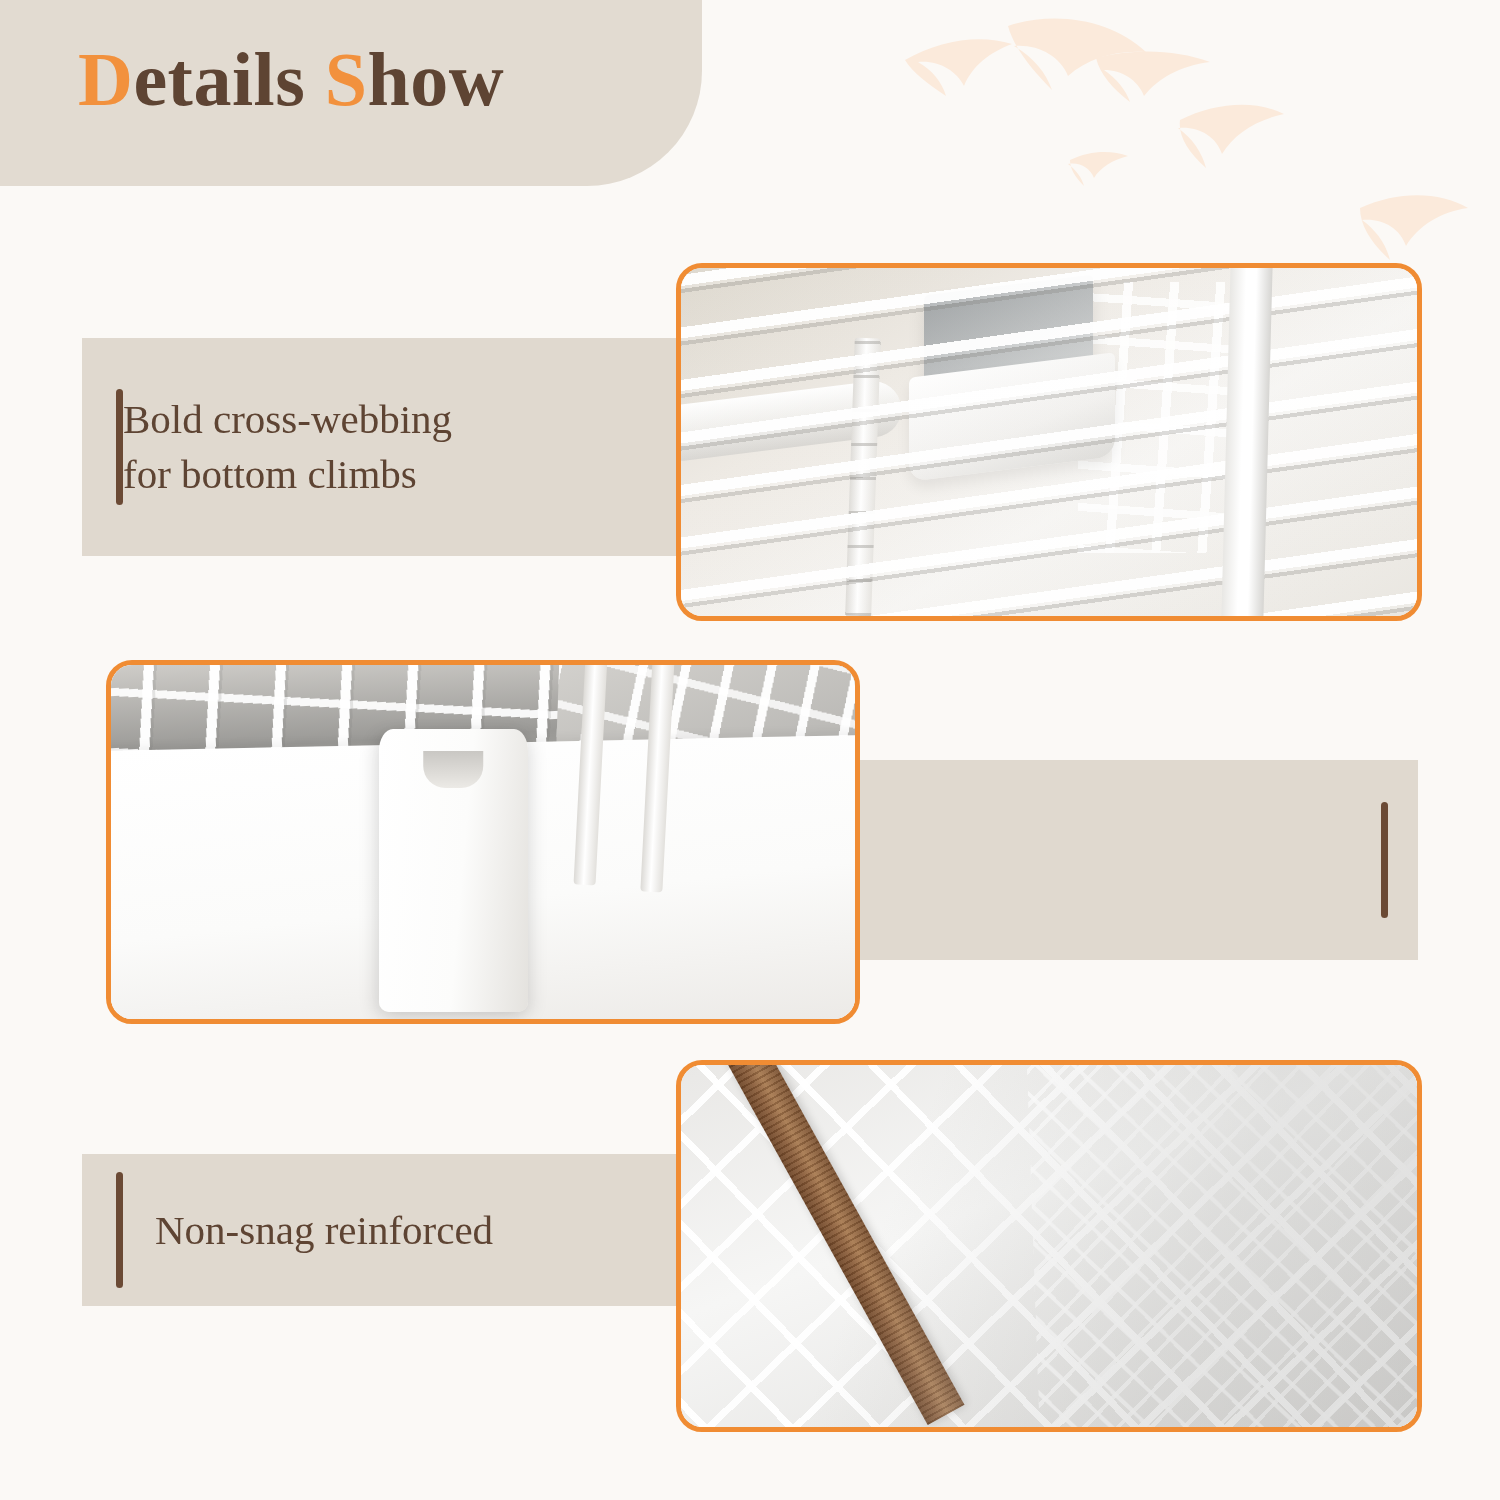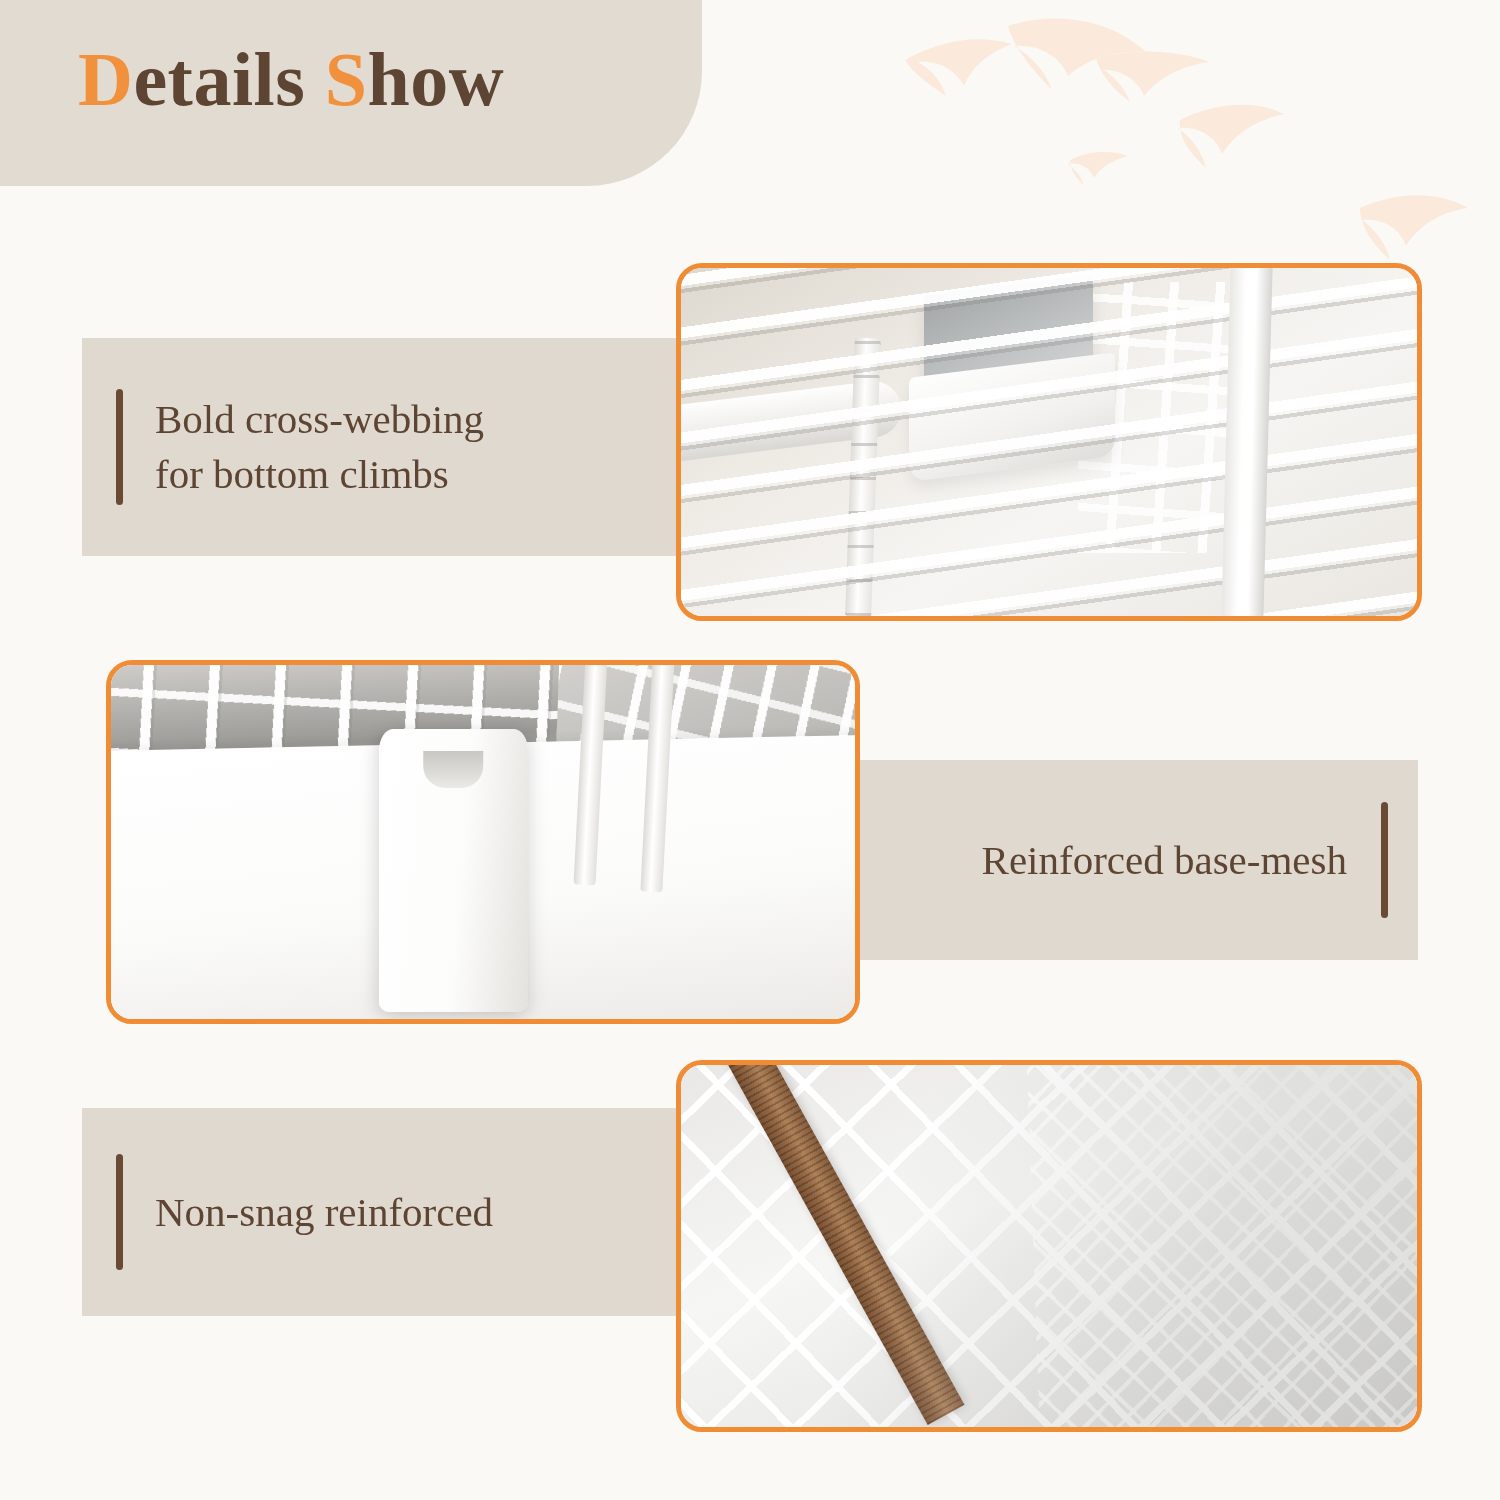--- a/index.html
+++ b/index.html
@@ -75,39 +75,39 @@
 
   
   #caption-1 {
     left: 82px;
     top: 338px;
     width: 608px;
     height: 218px;
     padding: 0;
   }
   #caption-1 .caption-bar { height: 116px; margin-left: 34px; }
-  #caption-1 .caption-text { margin-left: 32px; text-align: left; }
+  #caption-1 .caption-text { text-align: left; }
 
   
   #caption-2 {
     left: 830px;
     top: 760px;
     width: 588px;
     height: 200px;
     justify-content: flex-end;
   }
   #caption-2 .caption-text { text-align: right; margin-right: 34px; }
   #caption-2 .caption-bar { height: 116px; margin-right: 30px; }
 
   
   #caption-3 {
     left: 82px;
-    top: 1108px;
+    top: 1154px;
     width: 608px;
-    height: 208px;
+    height: 152px;
   }
   #caption-3 .caption-bar { height: 116px; margin-left: 34px; }
   #caption-3 .caption-text { margin-left: 32px; text-align: left; }
 
   
   .photo-panel {
     position: absolute;
     border: 5px solid #f08c33;
     border-radius: 26px;
     overflow: hidden;
@@ -323,21 +323,20 @@
 <div class="caption-box" id="caption-1">
   <div class="caption-bar"></div>
   <div class="caption-text">
     <div>Bold cross-webbing</div>
     <div>for bottom climbs</div>
   </div>
 </div>
 
 <div class="caption-box" id="caption-2">
   <div class="caption-text">
-    <div>Reinforced base-mesh</div>
   </div>
   <div class="caption-bar"></div>
 </div>
 
 <div class="caption-box" id="caption-3">
   <div class="caption-bar"></div>
   <div class="caption-text">
     <div>Non-snag reinforced</div>
   </div>
 </div>

